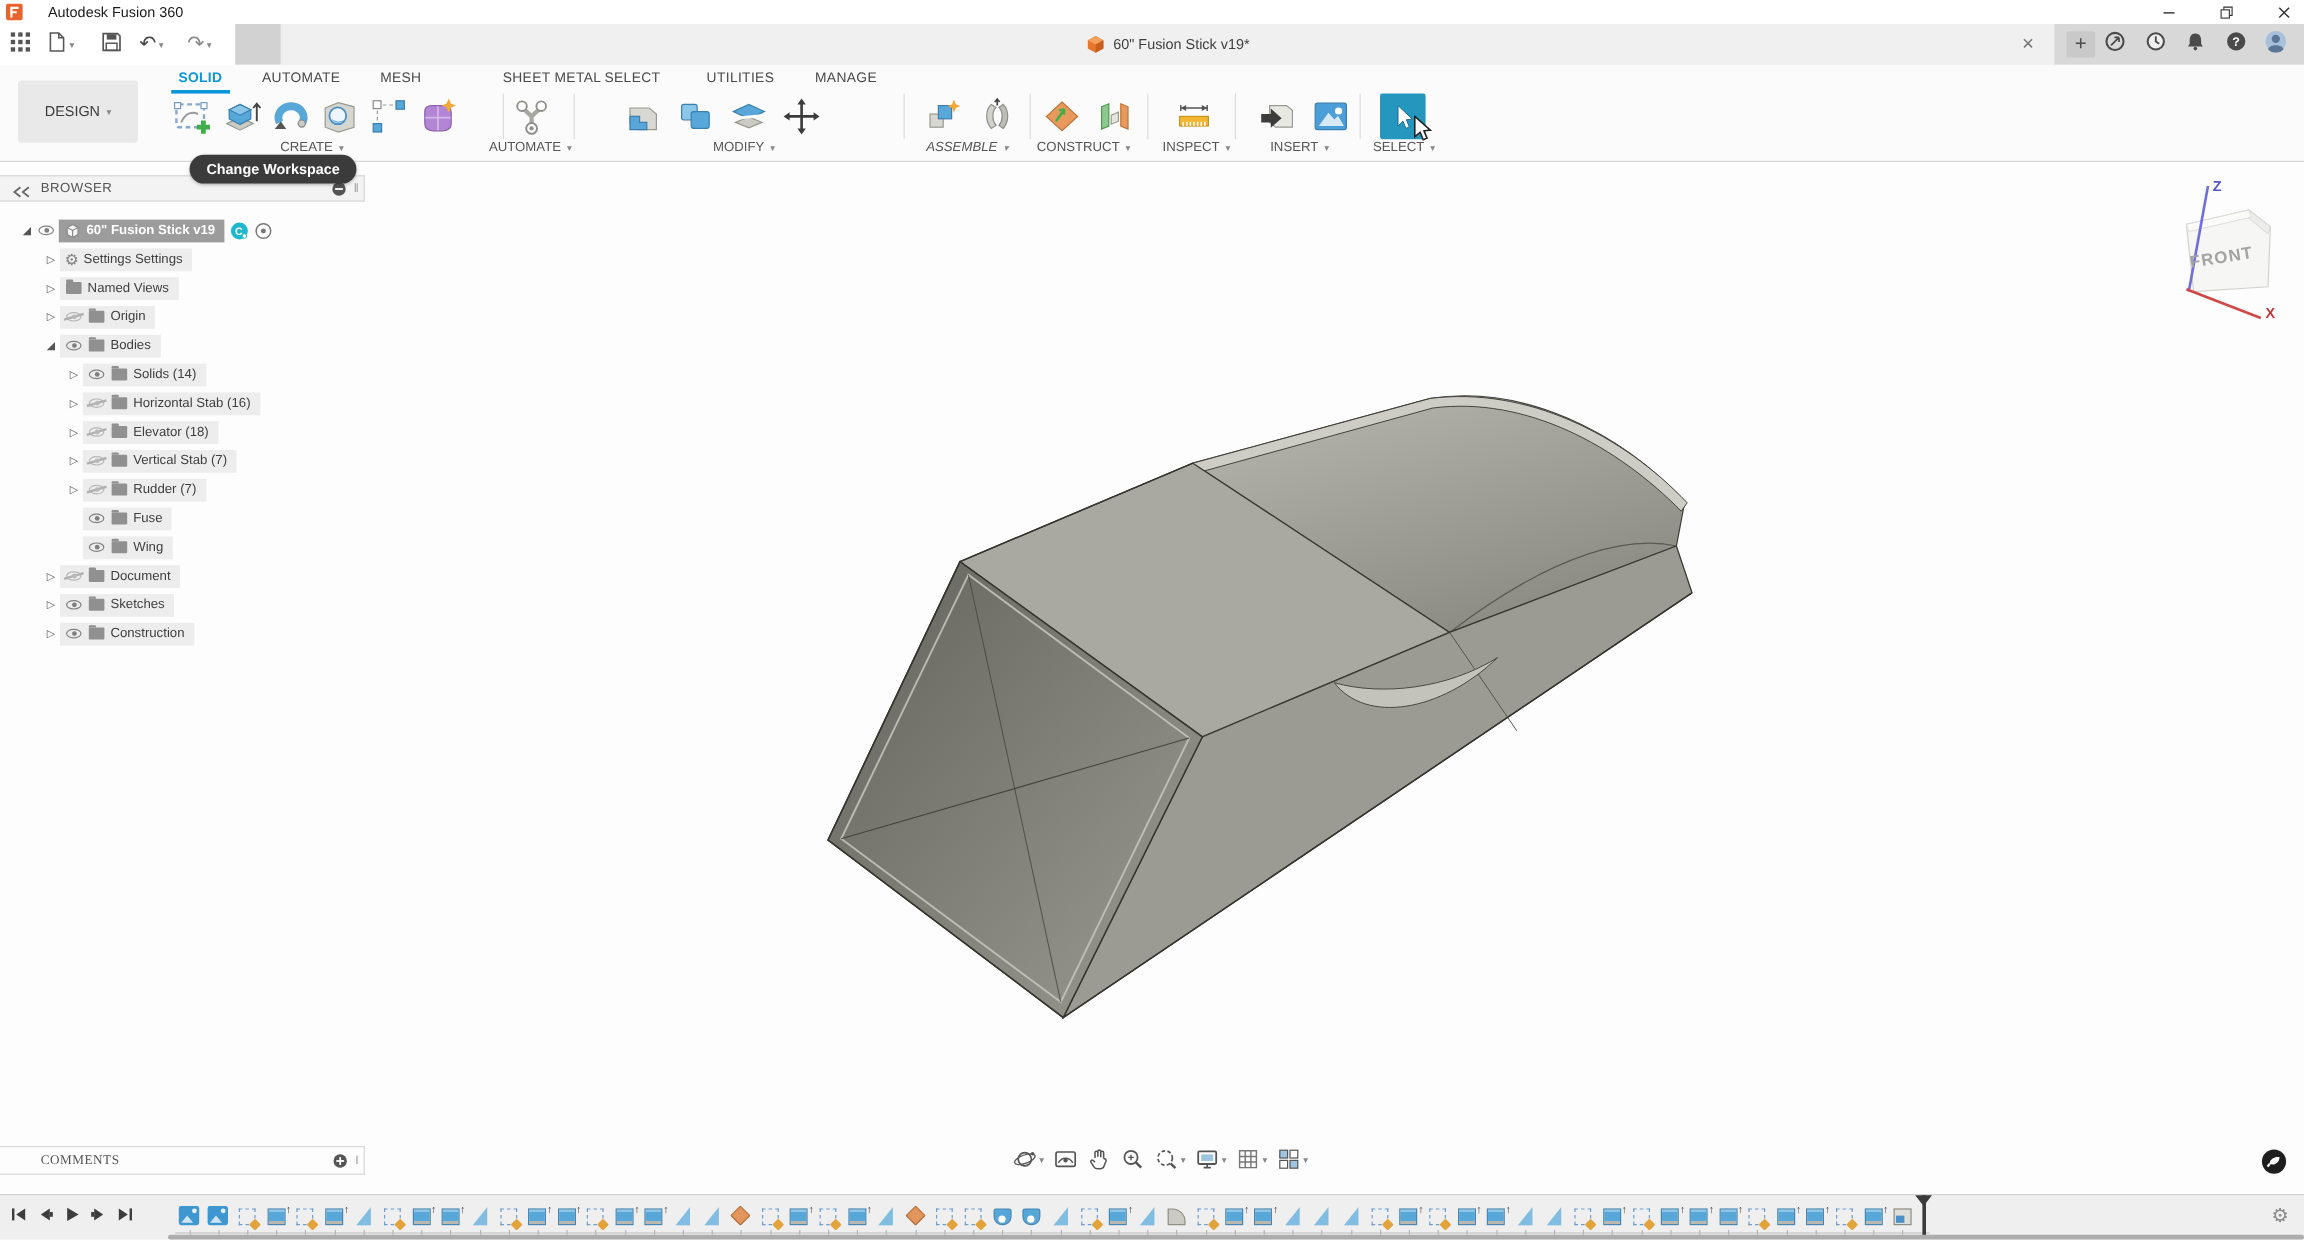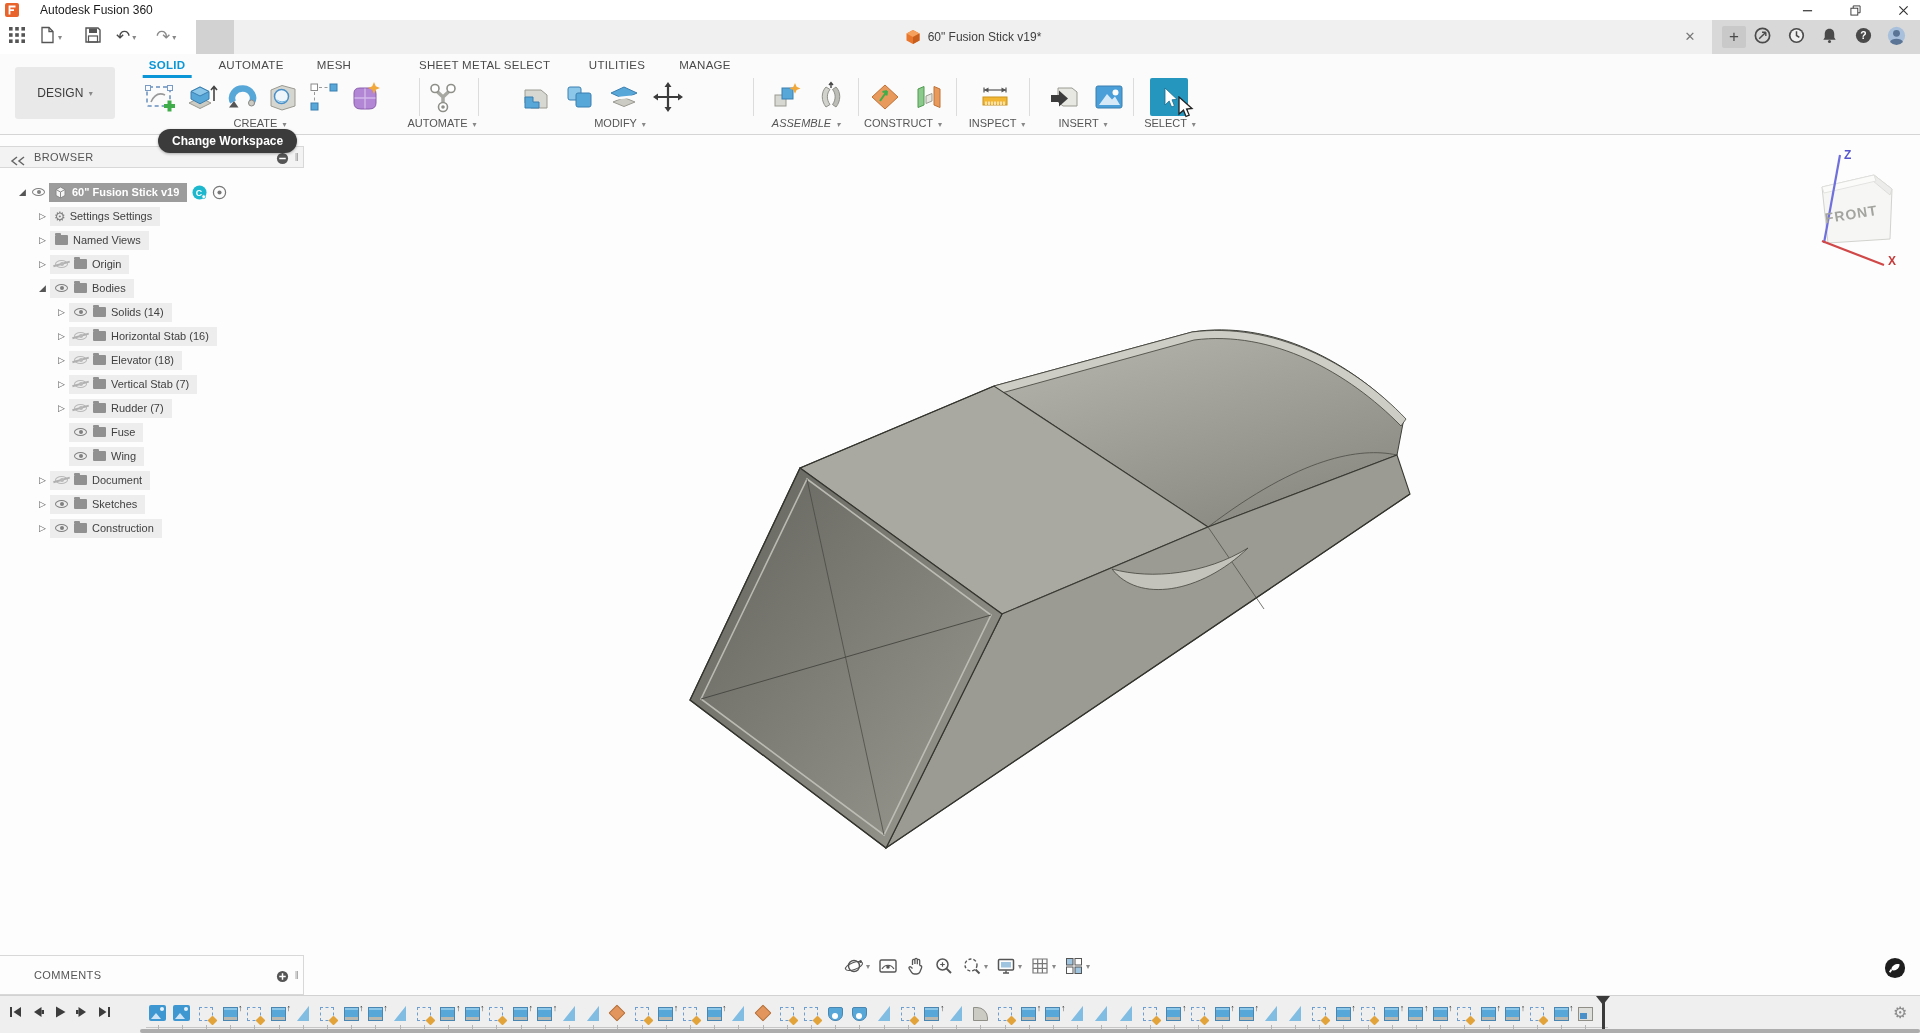--- a/index.html
+++ b/index.html
@@ -80,22 +80,22 @@
   .folder::before { content:''; position:absolute; top:-2.5px; left:0; width:6px; height:2.5px;
     background:#909090; border-radius:1px 1px 0 0; }
   .gearglyph { font-size:13px; color:#808080; margin:0 4px 0 1px; line-height:13px; }
   .compicon { width:15px; height:15px; margin:0 4px 0 1px; }
   .badge { width:15px; height:15px; margin-left:5px; flex:none; }
 
   
   #viewcube { position:absolute; left:1800px; top:12px; width:110px; height:120px; }
 
   
-  #comments { position:absolute; left:0; top:820px; width:304px; height:40px; background:#fdfdfd;
-    border:1px solid #d8d8d8; border-left:none; display:flex; align-items:center; }
+  #comments { position:absolute; left:0; top:820px; width:304px; height:24px; background:#fdfdfd;
+    border:1px solid #d8d8d8; border-left:none; display:flex; align-items:center;font-family:Liberation Serif, serif; }
   #comments .htext { margin-left:34px; }
   #navbar { position:absolute; left:840px; top:818px; height:26px; display:flex; align-items:center; }
   .navitem { display:flex; align-items:center; margin:0 4px; }
   .navitem svg { width:20px; height:20px; }
   #feedback-bubble { position:absolute; left:1884px; top:822px; width:22px; height:22px; }
 
   
   #cursor { position:absolute; left:1176px; top:96px; width:20px; height:24px; z-index:99; }
 
   

